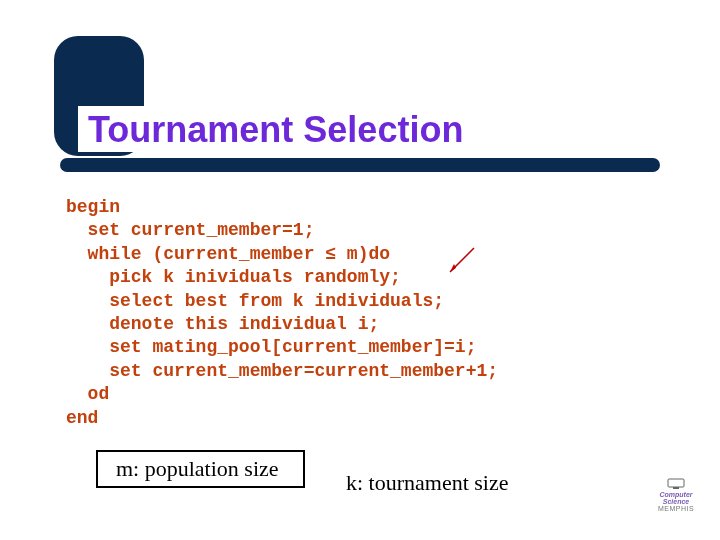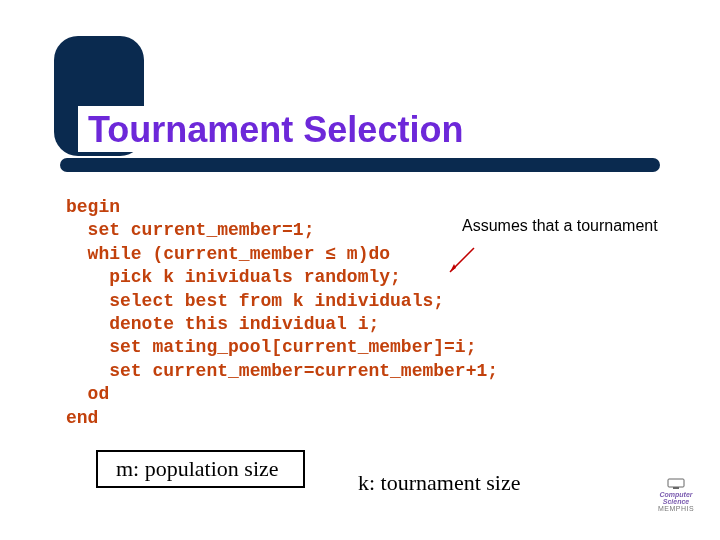--- a/index.html
+++ b/index.html
@@ -67,21 +67,21 @@
     border: 2px solid #000;
     padding: 4px 24px 4px 18px;
   }
   .legend-box span, .legend-right span {
     font-size: 22px;
     color: #000;
     font-family: "Times New Roman", Times, serif;
   }
   .legend-right {
     position: absolute;
-    bottom: 44px; left: 358px;
+    bottom: 44px; left: 346px;
   }
 
   .logo {
     position: absolute;
     bottom: 26px; right: 16px;
     width: 56px; height: 36px;
     font-size: 7px;
     text-align: center;
     color: #333;
   }
@@ -103,21 +103,20 @@
   while (current_member ≤ m)do
     pick k inividuals randomly;
     select best from k individuals;
     denote this individual i;
     set mating_pool[current_member]=i;
     set current_member=current_member+1;
   od
 end</pre>
 
   <div class="annotation">
-    <div>Assumes that a tournament</div>
   </div>
 
   <svg class="arrow" viewBox="0 0 34 30">
     <line x1="30" y1="2" x2="6" y2="26" stroke="#c00000" stroke-width="1.5"></line>
     <polygon points="6,26 12,22 10,18" fill="#c00000"></polygon>
   </svg>
 
   <div class="legend-box">
     <span>m: population size</span>
   </div>

